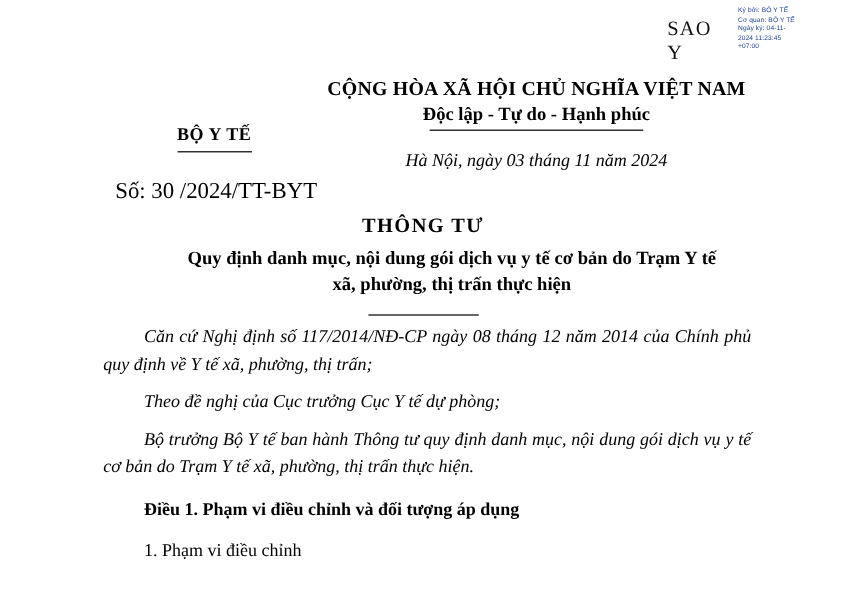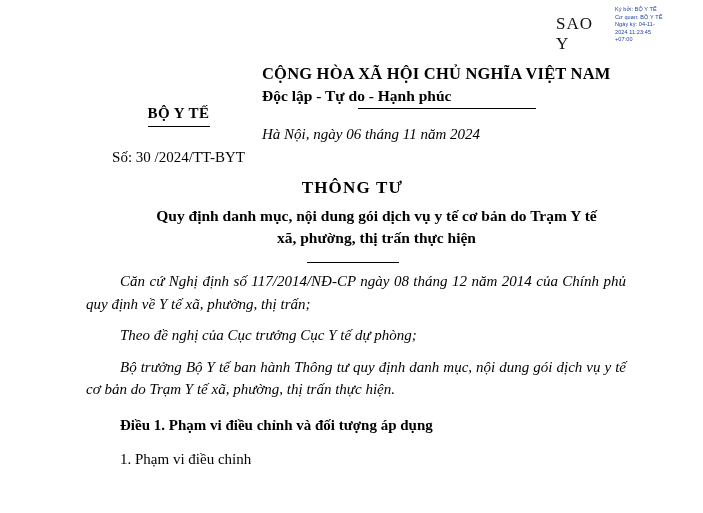--- a/index.html
+++ b/index.html
@@ -60,29 +60,30 @@
     letter-spacing: 0.5px;
   }
   .hdr-left .rule {
     width: 62px;
     height: 1px;
     background: #000;
     margin: 4px auto 0 auto;
   }
   .hdr-left .sohieu {
     margin-top: 22px;
-    font-size: 15px;
+    font-size: 19px;
     white-space: nowrap;
   }
 
   .hdr-right {
     position: absolute;
     top: 64px;
     left: 262px;
     width: 370px;
+    text-align: center;
   }
   .hdr-right .country {
     font-size: 16.5px;
     font-weight: bold;
     letter-spacing: 0.2px;
   }
   .hdr-right .motto {
     font-size: 15.5px;
     font-weight: bold;
     margin-top: 3px;
@@ -177,21 +178,21 @@
       <span>Số:</span>
       <span>30</span>
       <span>/2024/TT-BYT</span>
     </div>
   </div>
 
   <div class="hdr-right">
     <div class="country">CỘNG HÒA XÃ HỘI CHỦ NGHĨA VIỆT NAM</div>
     <div class="motto">Độc lập - Tự do - Hạnh phúc</div>
     <div class="rule"></div>
-    <div class="place-date">Hà Nội, ngày 06 tháng 11 năm 2024</div>
+    <div class="place-date">Hà Nội, ngày 03 tháng 11 năm 2024</div>
   </div>
 
   <div class="title-block">
     <div class="doc-type">THÔNG TƯ</div>
     <div class="doc-title">Quy định danh mục, nội dung gói dịch vụ y tế cơ bản do Trạm Y tế xã, phường, thị trấn thực hiện</div>
     <div class="title-rule"></div>
   </div>
 
   <div class="body">
     <p class="italic">Căn cứ Nghị định số 117/2014/NĐ-CP ngày 08 tháng 12 năm 2014 của Chính phủ quy định về Y tế xã, phường, thị trấn;</p>

